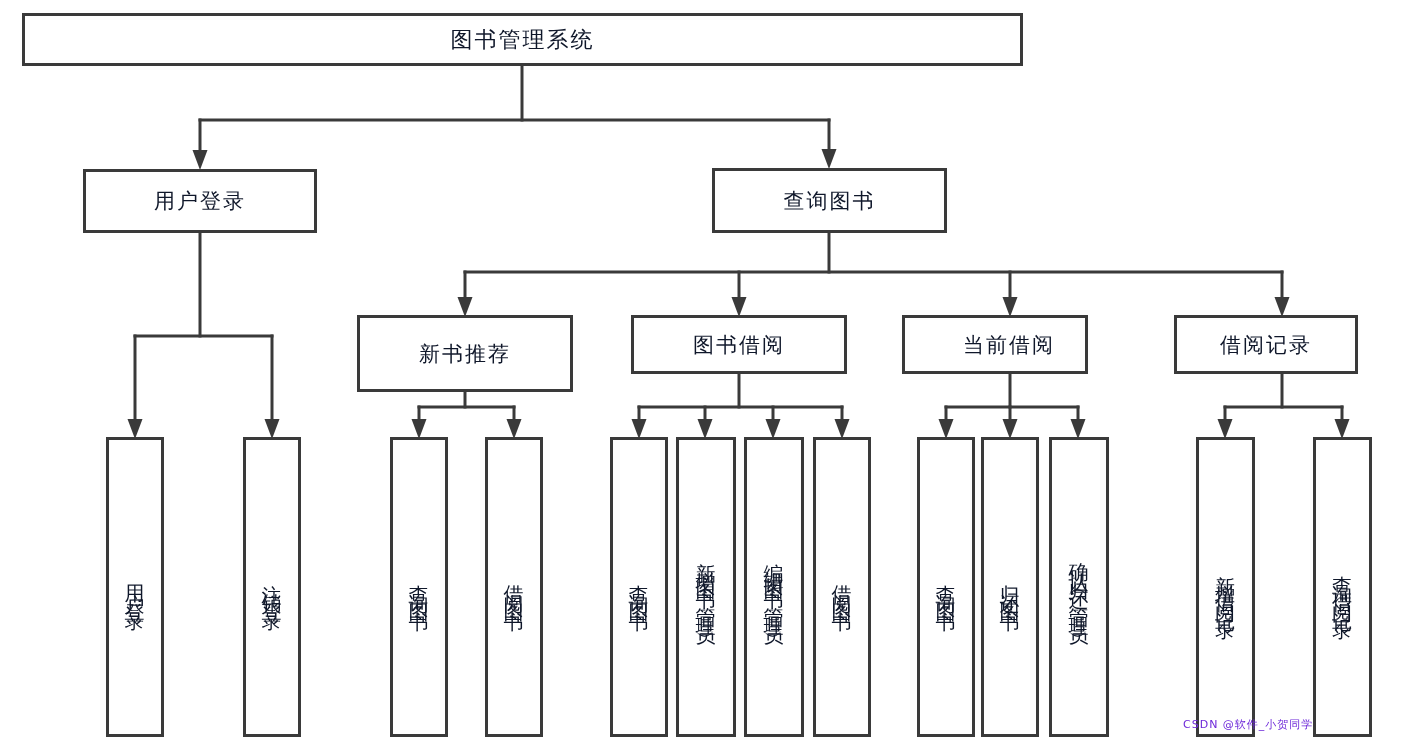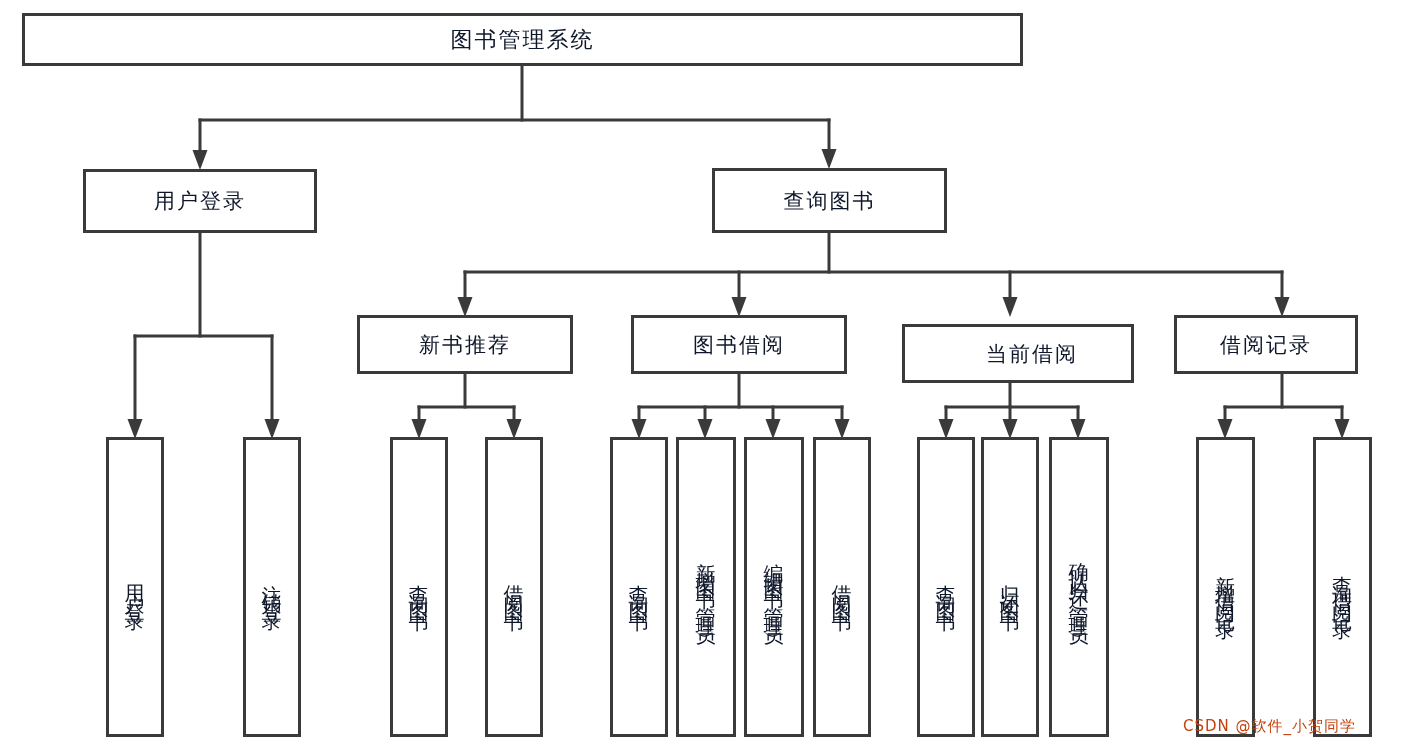--- a/index.html
+++ b/index.html
@@ -37,23 +37,23 @@
     text-orientation: mixed;
     font-size: 20px;
     letter-spacing: 9px;
     line-height: 1;
   }
   .watermark {
     position: absolute;
     left: 1183px;
     top: 717px;
     z-index: 5;
-    font-size: 15px;
+    font-size: 11px;
     letter-spacing: 1px;
-    color: #c2410c;
+    color: #6d28d9;
     white-space: nowrap;
   }
 </style>
 </head>
 <body>
 
 <div class="canvas">
 
   <svg class="connectors" id="connectors" width="1405" height="747" viewBox="0 0 1405 747">
       <line x1="522" y1="66" x2="522" y2="120" stroke="#3a3a3a" stroke-width="3" stroke-linecap="square"></line>
@@ -108,23 +108,23 @@
       <polygon points="1217.5,419 1232.5,419 1225,439" fill="#3a3a3a"></polygon>
       <line x1="1342" y1="407" x2="1342" y2="421" stroke="#3a3a3a" stroke-width="3" stroke-linecap="square"></line>
       <polygon points="1334.5,419 1349.5,419 1342,439" fill="#3a3a3a"></polygon>
     </svg>
 
   <div class="node root" style="left:22px; top:13px; width:1001px; height:53px;">图书管理系统</div>
 
   <div class="node" style="left:83px; top:169px; width:234px; height:64px;">用户登录</div>
   <div class="node" style="left:712px; top:168px; width:235px; height:65px;">查询图书</div>
 
-  <div class="node" style="left:357px; top:315px; width:216px; height:59px;">新书推荐</div>
+  <div class="node" style="left:357px; top:315px; width:216px; height:77px;">新书推荐</div>
   <div class="node" style="left:631px; top:315px; width:216px; height:59px;font-family:Liberation Serif, serif;">图书借阅</div>
-  <div class="node" style="left:902px; top:324px; width:232px; height:59px;padding-left:28px;">当前借阅</div>
+  <div class="node" style="left:902px; top:315px; width:186px; height:59px;padding-left:28px;">当前借阅</div>
   <div class="node" style="left:1174px; top:315px; width:184px; height:59px;">借阅记录</div>
 
   <div class="node leaf" style="left:106px; top:437px; width:58px; height:300px;">用户登录</div>
   <div class="node leaf" style="left:243px; top:437px; width:58px; height:300px;">注销登录</div>
 
   <div class="node leaf" style="left:390px; top:437px; width:58px; height:300px;">查询图书</div>
   <div class="node leaf" style="left:485px; top:437px; width:58px; height:300px;">借阅图书</div>
 
   <div class="node leaf" style="left:610px; top:437px; width:58px; height:300px;">查询图书</div>
   <div class="node leaf" style="left:676px; top:437px; width:60px; height:300px;">新增图书（管理员）</div>

